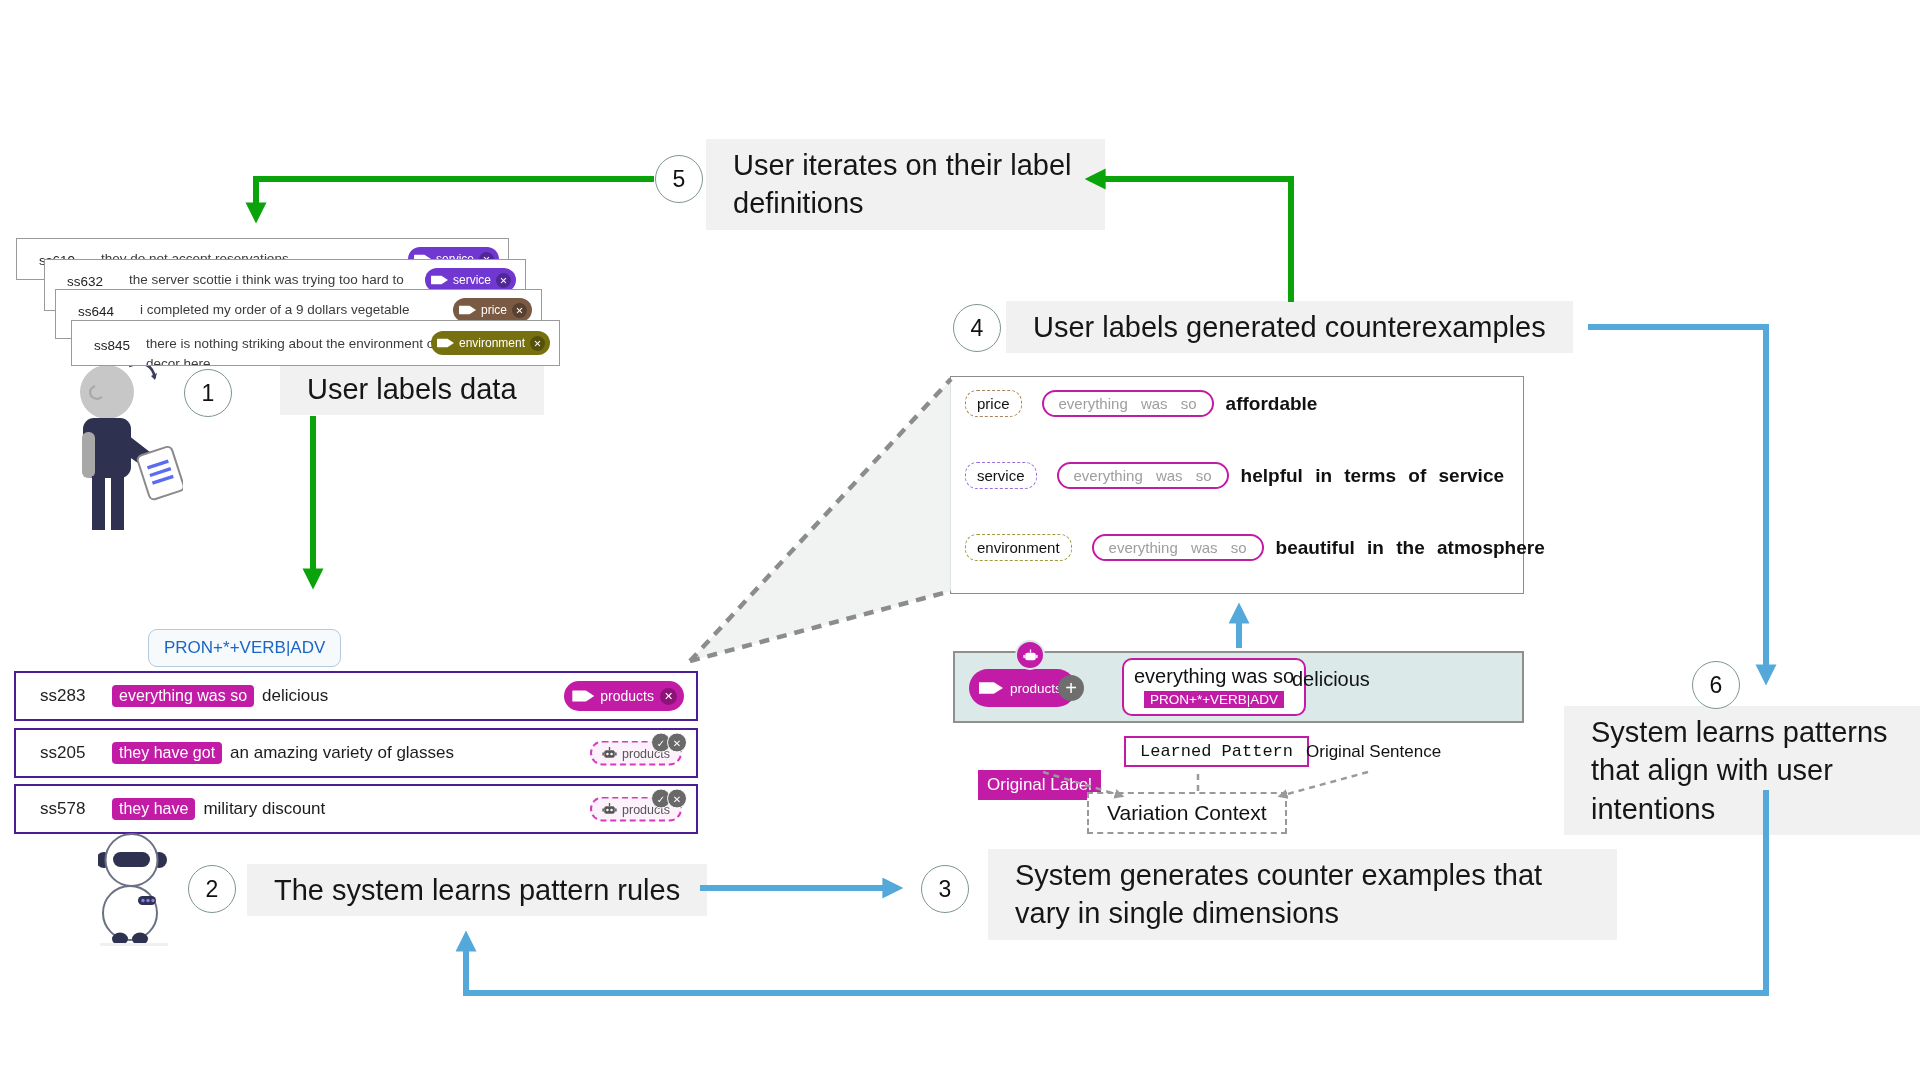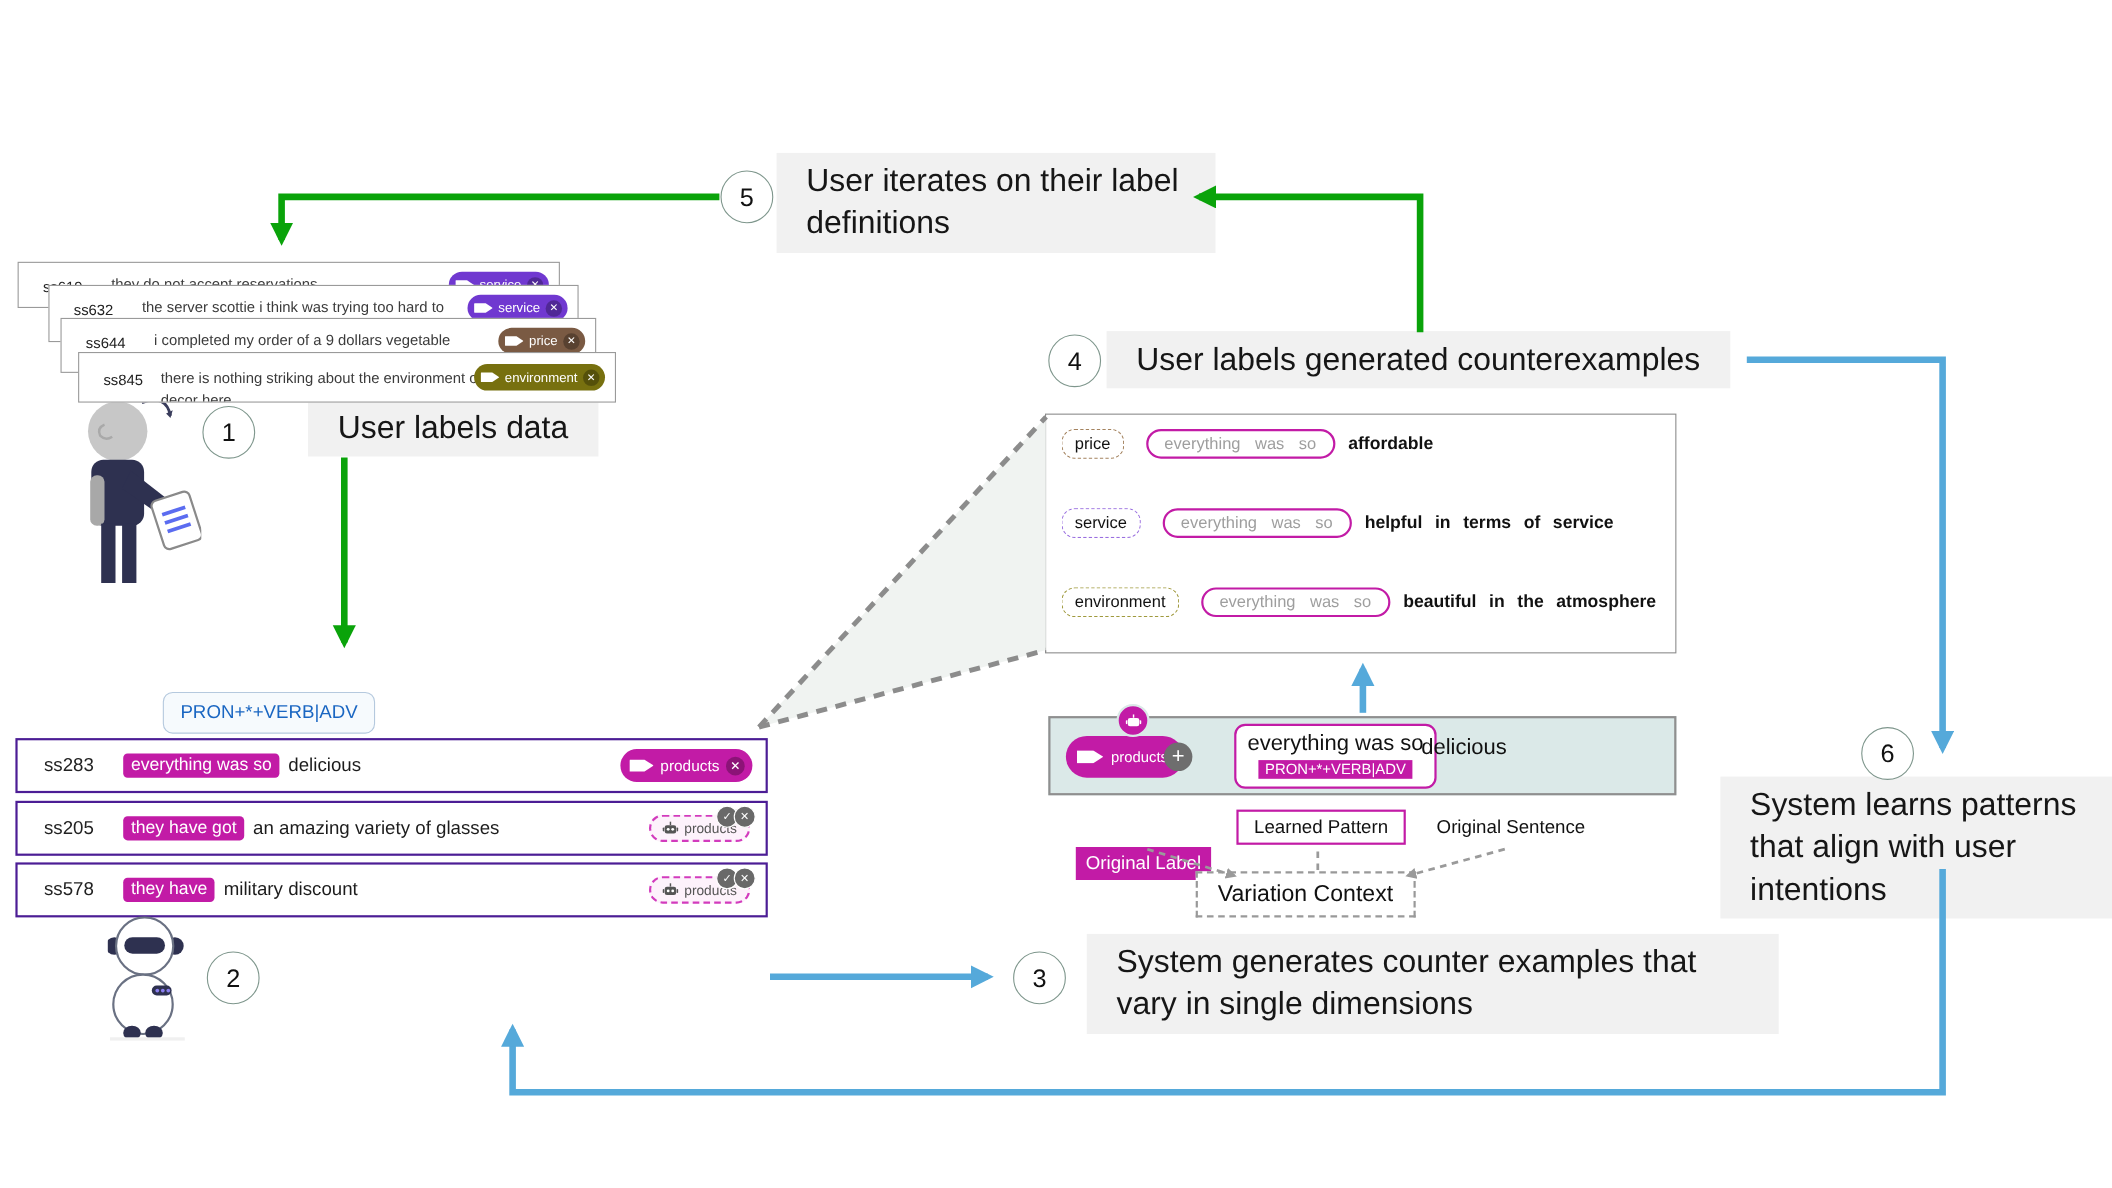--- a/index.html
+++ b/index.html
@@ -45,21 +45,21 @@
     font-size:10px;display:flex;align-items:center;justify-content:center;font-family:"DejaVu Sans",sans-serif;margin-left:-4px;}
   
   .cebox{background:#fff;border:1.5px solid #8c8c8c;box-sizing:border-box;z-index:2;}
   .cerow{position:absolute;left:14px;display:flex;align-items:center;}
   .celabel{border:1.8px dashed #999;border-radius:12px;padding:4px 11px;font-size:15px;color:#111;background:#fff;white-space:nowrap;}
   .celabel.b-brown{border-color:#a4835f;}
   .celabel.b-purple{border-color:#9a6fe0;}
   .celabel.b-olive{border-color:#a09a3e;}
   .cepat{border:2.5px solid #c21ba6;border-radius:15px;padding:3px 15px;color:#9e9e9e;font-size:15px;
     word-spacing:9px;margin-left:20px;background:#fff;white-space:nowrap;}
-  .cerest{font-size:16px;font-weight:600;color:#111;margin-left:12px;word-spacing:7px;white-space:nowrap;}
+  .cerest{font-size:19px;font-weight:600;color:#111;margin-left:12px;word-spacing:7px;white-space:nowrap;}
   
   .tealbox{background:#dbe9e8;border:2px solid #8f8f8f;box-sizing:border-box;z-index:2;}
   .vtag{position:absolute;left:14px;top:16px;height:38px;border-radius:19px;background:#c21ba6;color:#fff;
     display:flex;align-items:center;gap:7px;padding:0 14px 0 10px;font-size:13.5px;}
   .vtag .tagglyph{width:24px;height:16px;}
   .vbadge{position:absolute;left:60px;top:-13px;width:26px;height:26px;border-radius:50%;background:#c21ba6;
     border:2px solid #dbe9e8;display:flex;align-items:center;justify-content:center;}
   .vplus{position:absolute;left:103px;top:22px;width:26px;height:26px;border-radius:50%;background:#6e6e6e;color:#fff;
     font-size:20px;display:flex;align-items:center;justify-content:center;}
   .vpat{position:absolute;left:167px;top:5px;border:2.5px solid #c21ba6;border-radius:10px;background:#fff;
@@ -219,20 +219,23 @@
     <circle cx="50" cy="67.5" r="1.7" fill="#8a7ff0"></circle>
     <circle cx="55" cy="67.5" r="1.7" fill="#8a7ff0"></circle>
     <ellipse cx="22" cy="106" rx="8" ry="6.5" fill="#2e3150"></ellipse>
     <ellipse cx="42" cy="106" rx="8" ry="6.5" fill="#2e3150"></ellipse>
     <rect x="2" y="110" width="68" height="3" fill="#f0f0f0"></rect>
   </svg>
 
   <div class="abs stepcircle" style="left:188px;top:865px;">
     <span>2</span>
   </div>
+  <div class="abs stepbox" style="left:247px;top:864px;">
+    <span>The system learns pattern rules</span>
+  </div>
   <div class="abs stepcircle" style="left:921px;top:865px;">
     <span>3</span>
   </div>
   <div class="abs stepbox wrap" style="left:988px;top:849px;width:575px;">
     <span>System generates counter examples that vary in single dimensions</span>
   </div>
 
   <div class="abs stepcircle" style="left:953px;top:304px;">
     <span>4</span>
   </div>
@@ -284,21 +287,21 @@
     </span>
     <span class="vplus">+</span>
     <span class="vpat">
       <span class="vpat-text">everything was so</span><br>
       <span class="vpat-rule">PRON+*+VERB|ADV</span>
     </span>
     <span class="vrest">delicious</span>
   </div>
 
   <div class="abs leg-origlabel" style="left:978px;top:770px;">Original Label</div>
-  <div class="abs leg-learned" style="left:1124px;top:736px;">Learned Pattern</div>
+  <div class="abs leg-learned" style="left:1124px;top:736px;font-family:Liberation Mono, monospace;">Learned Pattern</div>
   <div class="abs leg-origsent" style="left:1306px;top:742px;">Original Sentence</div>
   <div class="abs varctx" style="left:1087px;top:792px;">Variation Context</div>
 
   <svg class="overlay" width="1920" height="1080" viewBox="0 0 1920 1080">
     <defs>
       <marker id="ah-green" markerWidth="4.2" markerHeight="4.2" refX="2.6" refY="1.75" orient="auto" markerUnits="strokeWidth">
         <path d="M0,0 L3.5,1.75 L0,3.5 Z" fill="#0aa30a"></path>
       </marker>
       <marker id="ah-blue" markerWidth="4.2" markerHeight="4.2" refX="2.6" refY="1.75" orient="auto" markerUnits="strokeWidth">
         <path d="M0,0 L3.5,1.75 L0,3.5 Z" fill="#55a9da"></path>

